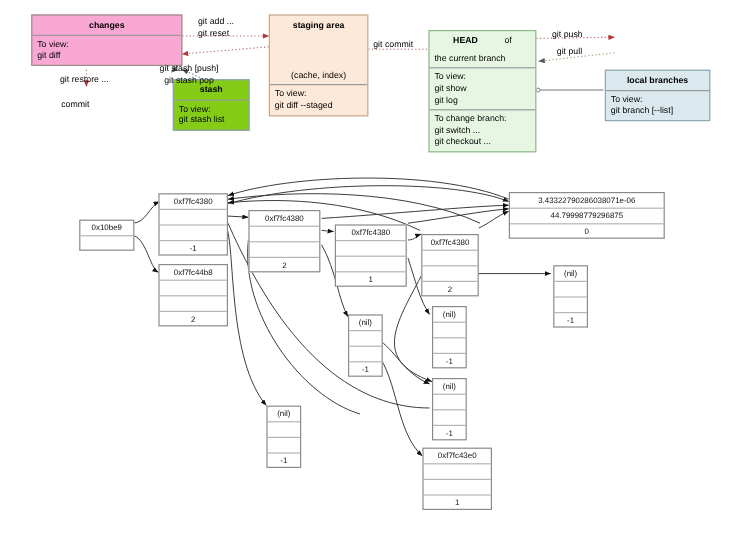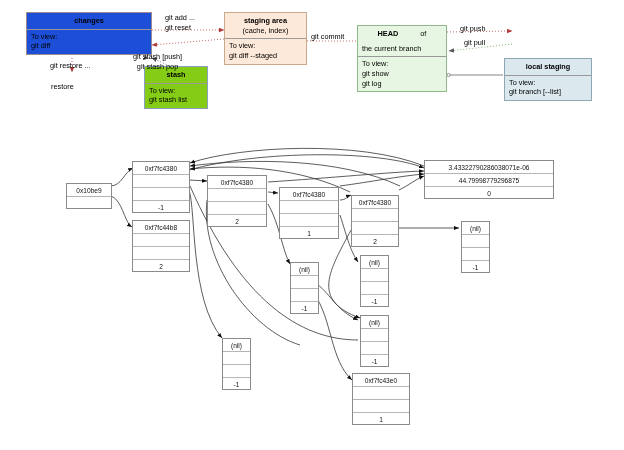--- a/index.html
+++ b/index.html
@@ -45,21 +45,21 @@
   .gbox .hdr .light { font-weight: normal; margin-left: 20px; }
   .gbox .sub {
     padding: 2px 4px 3px 4px;
   }
   .gbox .sec {
     border-top: 1px solid #999;
     padding: 2px 4px 3px 4px;
   }
   .gbox .ital { }
 
-  .c-changes { background: #1d4ed8; border-color: #9a8b8e; }
+  .c-changes { background: #f9a8d4; border-color: #9a8b8e; }
   .c-staging { background: #fde9d9; border-color: #c9a98c; }
   .c-head    { background: #e7f6e2; border-color: #8fb88a; }
   .c-remote  { background: #e2f3de; border-color: #8fb88a; }
   .c-stash   { background: #84cc16; border-color: #8d9ec4; }
   .c-local   { background: #dbe9ef; border-color: #8fa8b5; }
 
   .glabel {
     position: absolute;
     font-size: 7.3px;
     line-height: 1.38;
@@ -132,21 +132,21 @@
     </div>
     <div class="sec">
       <div class="ital">To view:</div>
       <div>git diff</div>
     </div>
   </div>
 
   <div class="gbox c-staging" style="left:224px; top:12px; width:83px;">
     <div class="hdr">
       <span>staging area</span>
-      <div style="font-weight:normal;">(cache, index)</div>
+      <div style="font-weight:normal;margin-top:32px;">(cache, index)</div>
     </div>
     <div class="sec">
       <div class="ital">To view:</div>
       <div>git diff --staged</div>
     </div>
   </div>
 
   <div class="gbox c-stash" style="left:144px; top:66px; width:64px;">
     <div class="hdr">stash</div>
     <div class="sec">
@@ -159,25 +159,30 @@
     <div class="hdr">
       <span>HEAD</span>
       <span class="light">of</span>
     </div>
     <div class="sub">the current branch</div>
     <div class="sec">
       <div class="ital">To view:</div>
       <div>git show</div>
       <div>git log</div>
     </div>
+    <div class="sec">
+      <div class="ital">To change branch:</div>
+      <div>git switch ...</div>
+      <div>git checkout ...</div>
+    </div>
   </div>
 
 
   <div class="gbox c-local" style="left:504px; top:58px; width:88px;">
-    <div class="hdr">local staging</div>
+    <div class="hdr">local branches</div>
     <div class="sec">
       <div class="ital">To view:</div>
       <div>git branch [--list]</div>
     </div>
   </div>
 
   <div class="glabel" style="left:165px; top:13px;">
     <div>git add ...</div>
     <div>git reset</div>
   </div>
@@ -185,21 +190,21 @@
   <div class="glabel" style="left:133px; top:52px;text-align:center;">
     <div>git stash [push]</div>
     <div>git stash pop</div>
   </div>
 
   <div class="glabel" style="left:50px; top:61px;">
     <div>git restore ...</div>
   </div>
 
   <div class="glabel" style="left:51px; top:82px;">
-    <div>restore</div>
+    <div>commit</div>
   </div>
 
   <div class="glabel" style="left:311px; top:32px;">
     <div>git commit</div>
   </div>
 
   <div class="glabel" style="left:460px; top:24px;">
     <div>git push</div>
   </div>
 

